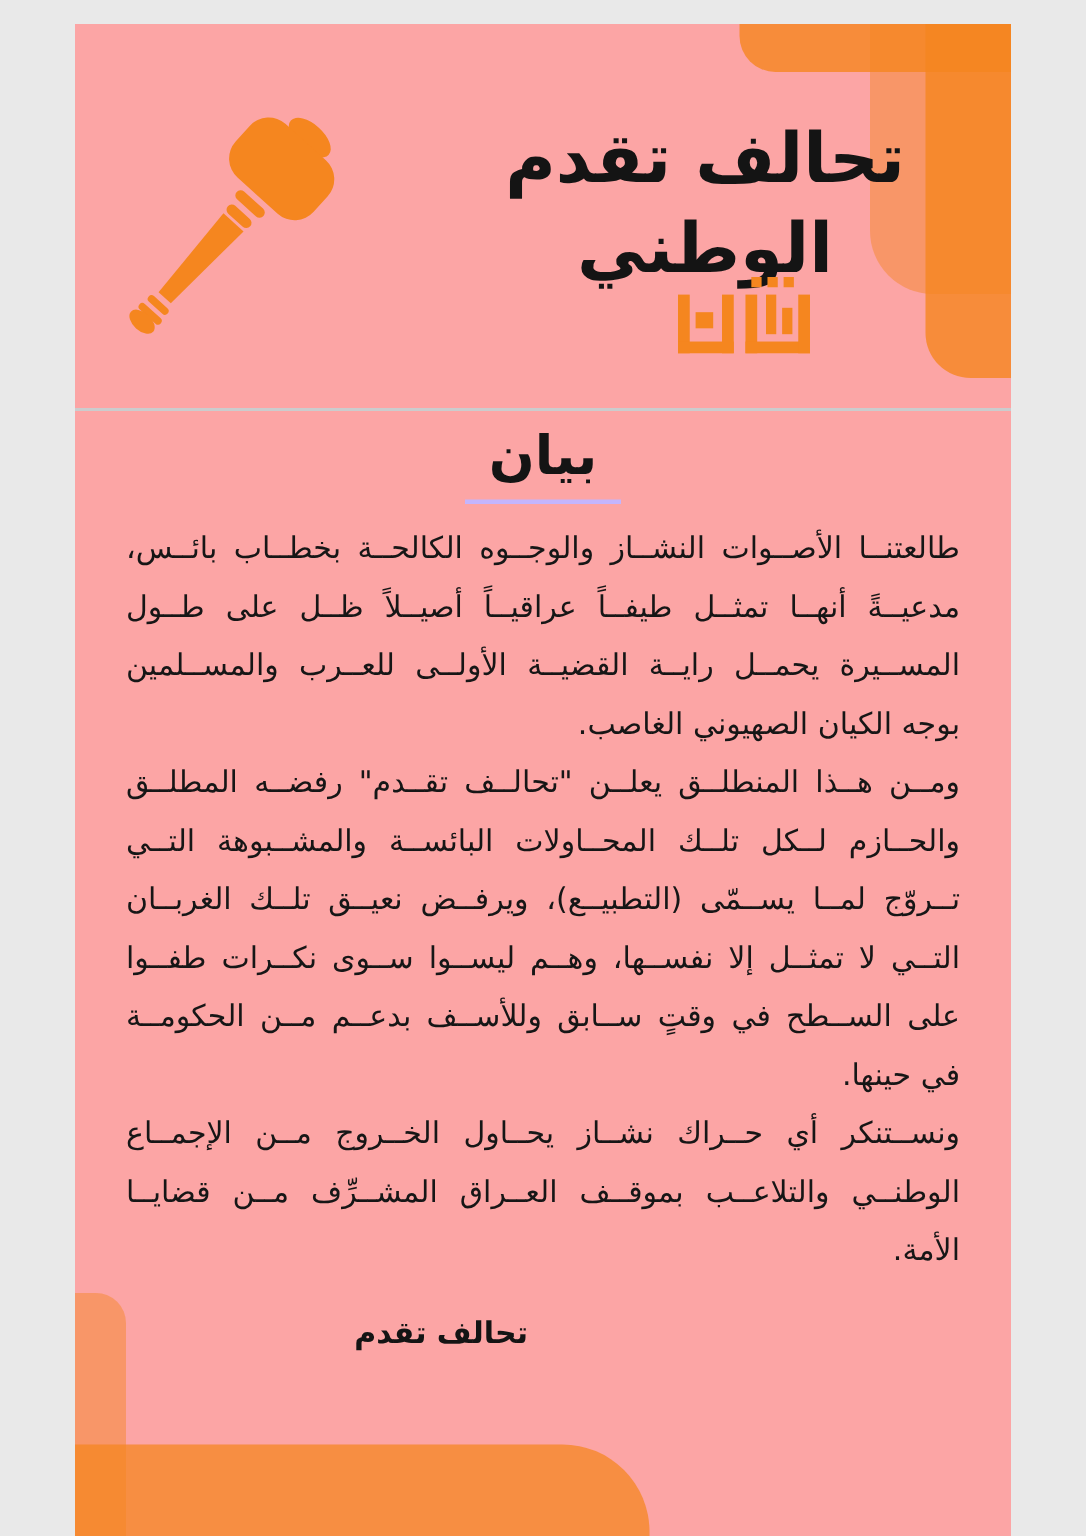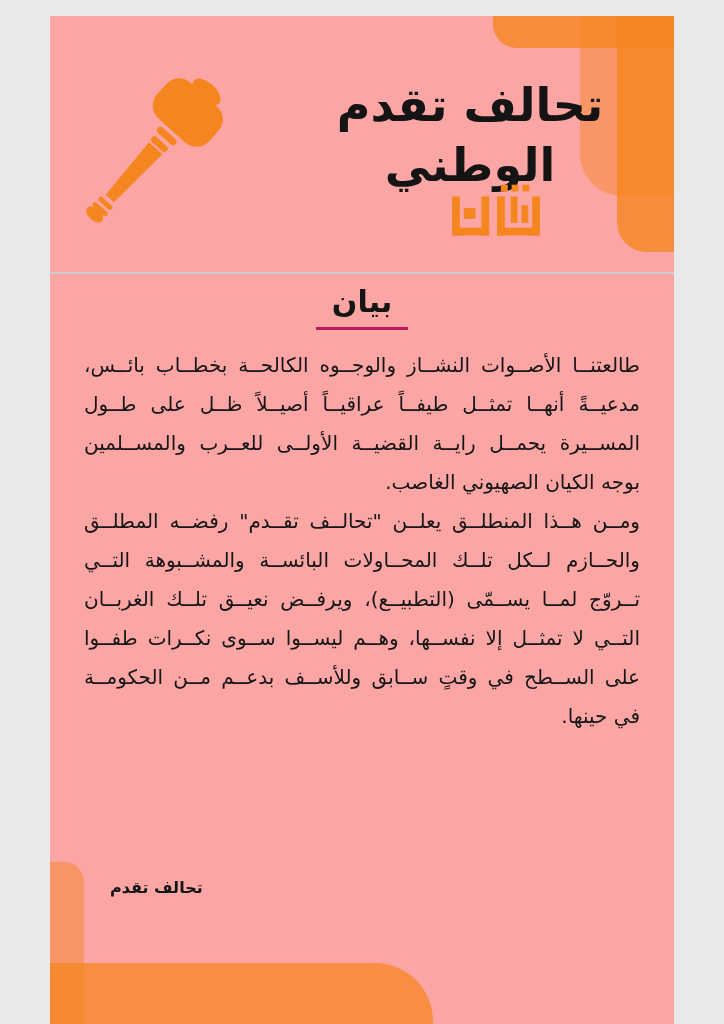--- a/index.html
+++ b/index.html
@@ -40,37 +40,37 @@
     position:absolute;left:0;right:0;top:256px;height:2px;
     background:#cbcccd;
   }
   
   .heading-wrap{
     position:absolute;left:0;right:0;top:268px;
     text-align:center;direction:rtl;
   }
   .statement-heading{
     display:inline-block;
-    font-size:30px;font-weight:700;color:#141414;
+    font-size:36px;font-weight:700;color:#141414;
     padding:0 16px 8px 16px;
-    border-bottom:3px solid #be185d;
+    border-bottom:3px solid #c4b5fd;
   }
   .body-text{
     position:absolute;left:34px;right:34px;top:330px;
     direction:rtl;
     font-size:20px;font-weight:400;color:#161616;
     line-height:39px;
     text-align:justify;
   }
   .body-text p{margin:0;}
   
   .signature{
-    position:absolute;left:60px;top:856px;width:220px;
-    direction:rtl;text-align:left;
-    font-size:16px;font-weight:700;color:#141414;
+    position:absolute;left:82px;top:856px;width:220px;
+    direction:rtl;text-align:right;
+    font-size:20px;font-weight:700;color:#141414;
     line-height:32px;
   }
   
   .contact-box{
     position:absolute;left:0;top:947px;width:383px;height:77px;
     background:rgba(245,134,31,0.74);
     border-top-right-radius:58px;
   }
   .bottom-strip{
     position:absolute;left:0;top:846px;width:34px;height:178px;
@@ -131,20 +131,21 @@
 
   <div class="divider"></div>
 
   <div class="heading-wrap">
     <span class="statement-heading">بيان</span>
   </div>
 
   <div class="body-text" dir="rtl" lang="ar">
     <p>طالعتنــا الأصــوات النشــاز والوجــوه الكالحــة بخطــاب بائــس، مدعيــةً أنهــا تمثــل طيفــاً عراقيــاً أصيــلاً ظــل على طــول المســيرة يحمــل رايــة القضيــة الأولــى للعــرب والمســلمين بوجه الكيان الصهيوني الغاصب.</p>
     <p>ومــن هــذا المنطلــق يعلــن "تحالــف تقــدم" رفضــه المطلــق والحــازم لــكل تلــك المحــاولات البائســة والمشــبوهة التــي تــروّج لمــا يســمّى (التطبيــع)، ويرفــض نعيــق تلــك الغربــان التــي لا تمثــل إلا نفســها، وهــم ليســوا ســوى نكــرات طفــوا على الســطح في وقتٍ ســابق وللأســف بدعــم مــن الحكومــة في حينها.</p>
+    <p>ونســتنكر أي حــراك نشــاز يحــاول الخــروج مــن الإجمــاع الوطنــي والتلاعــب بموقــف العــراق المشــرِّف مــن قضايــا الأمة.</p>
   </div>
 
   <div class="signature" dir="rtl" lang="ar">
     <div>تحالف تقدم</div>
   </div>
 
   <div class="contact-box"></div>
   <div class="bottom-strip"></div>
   <div class="contact-lines">
   </div>

